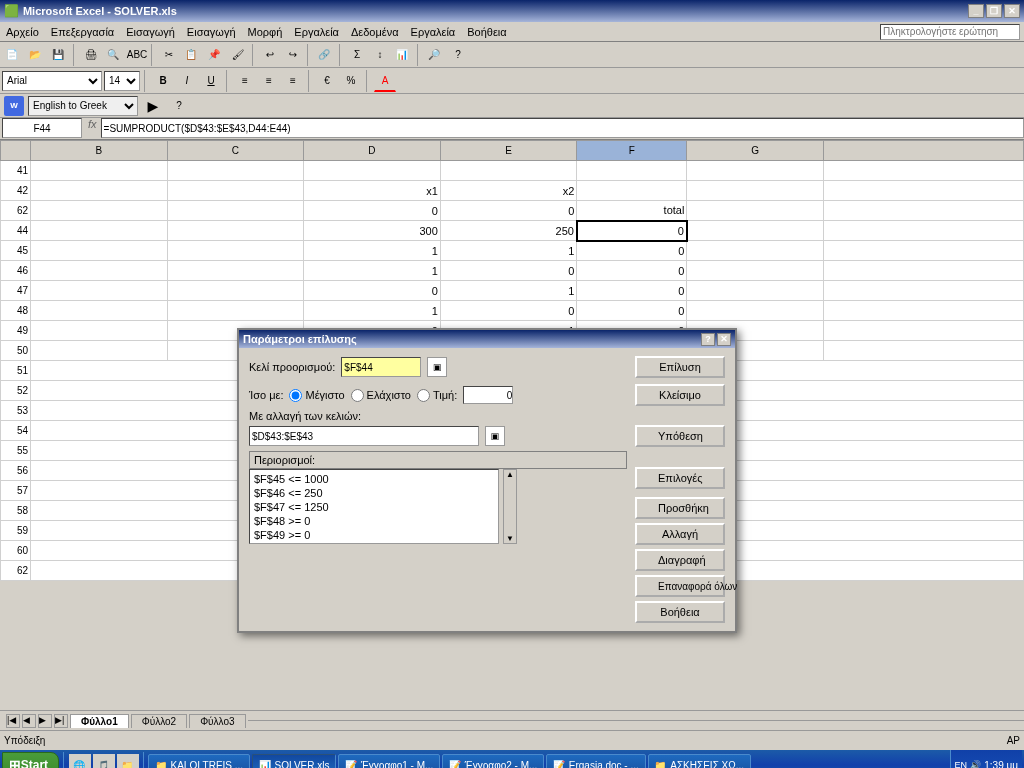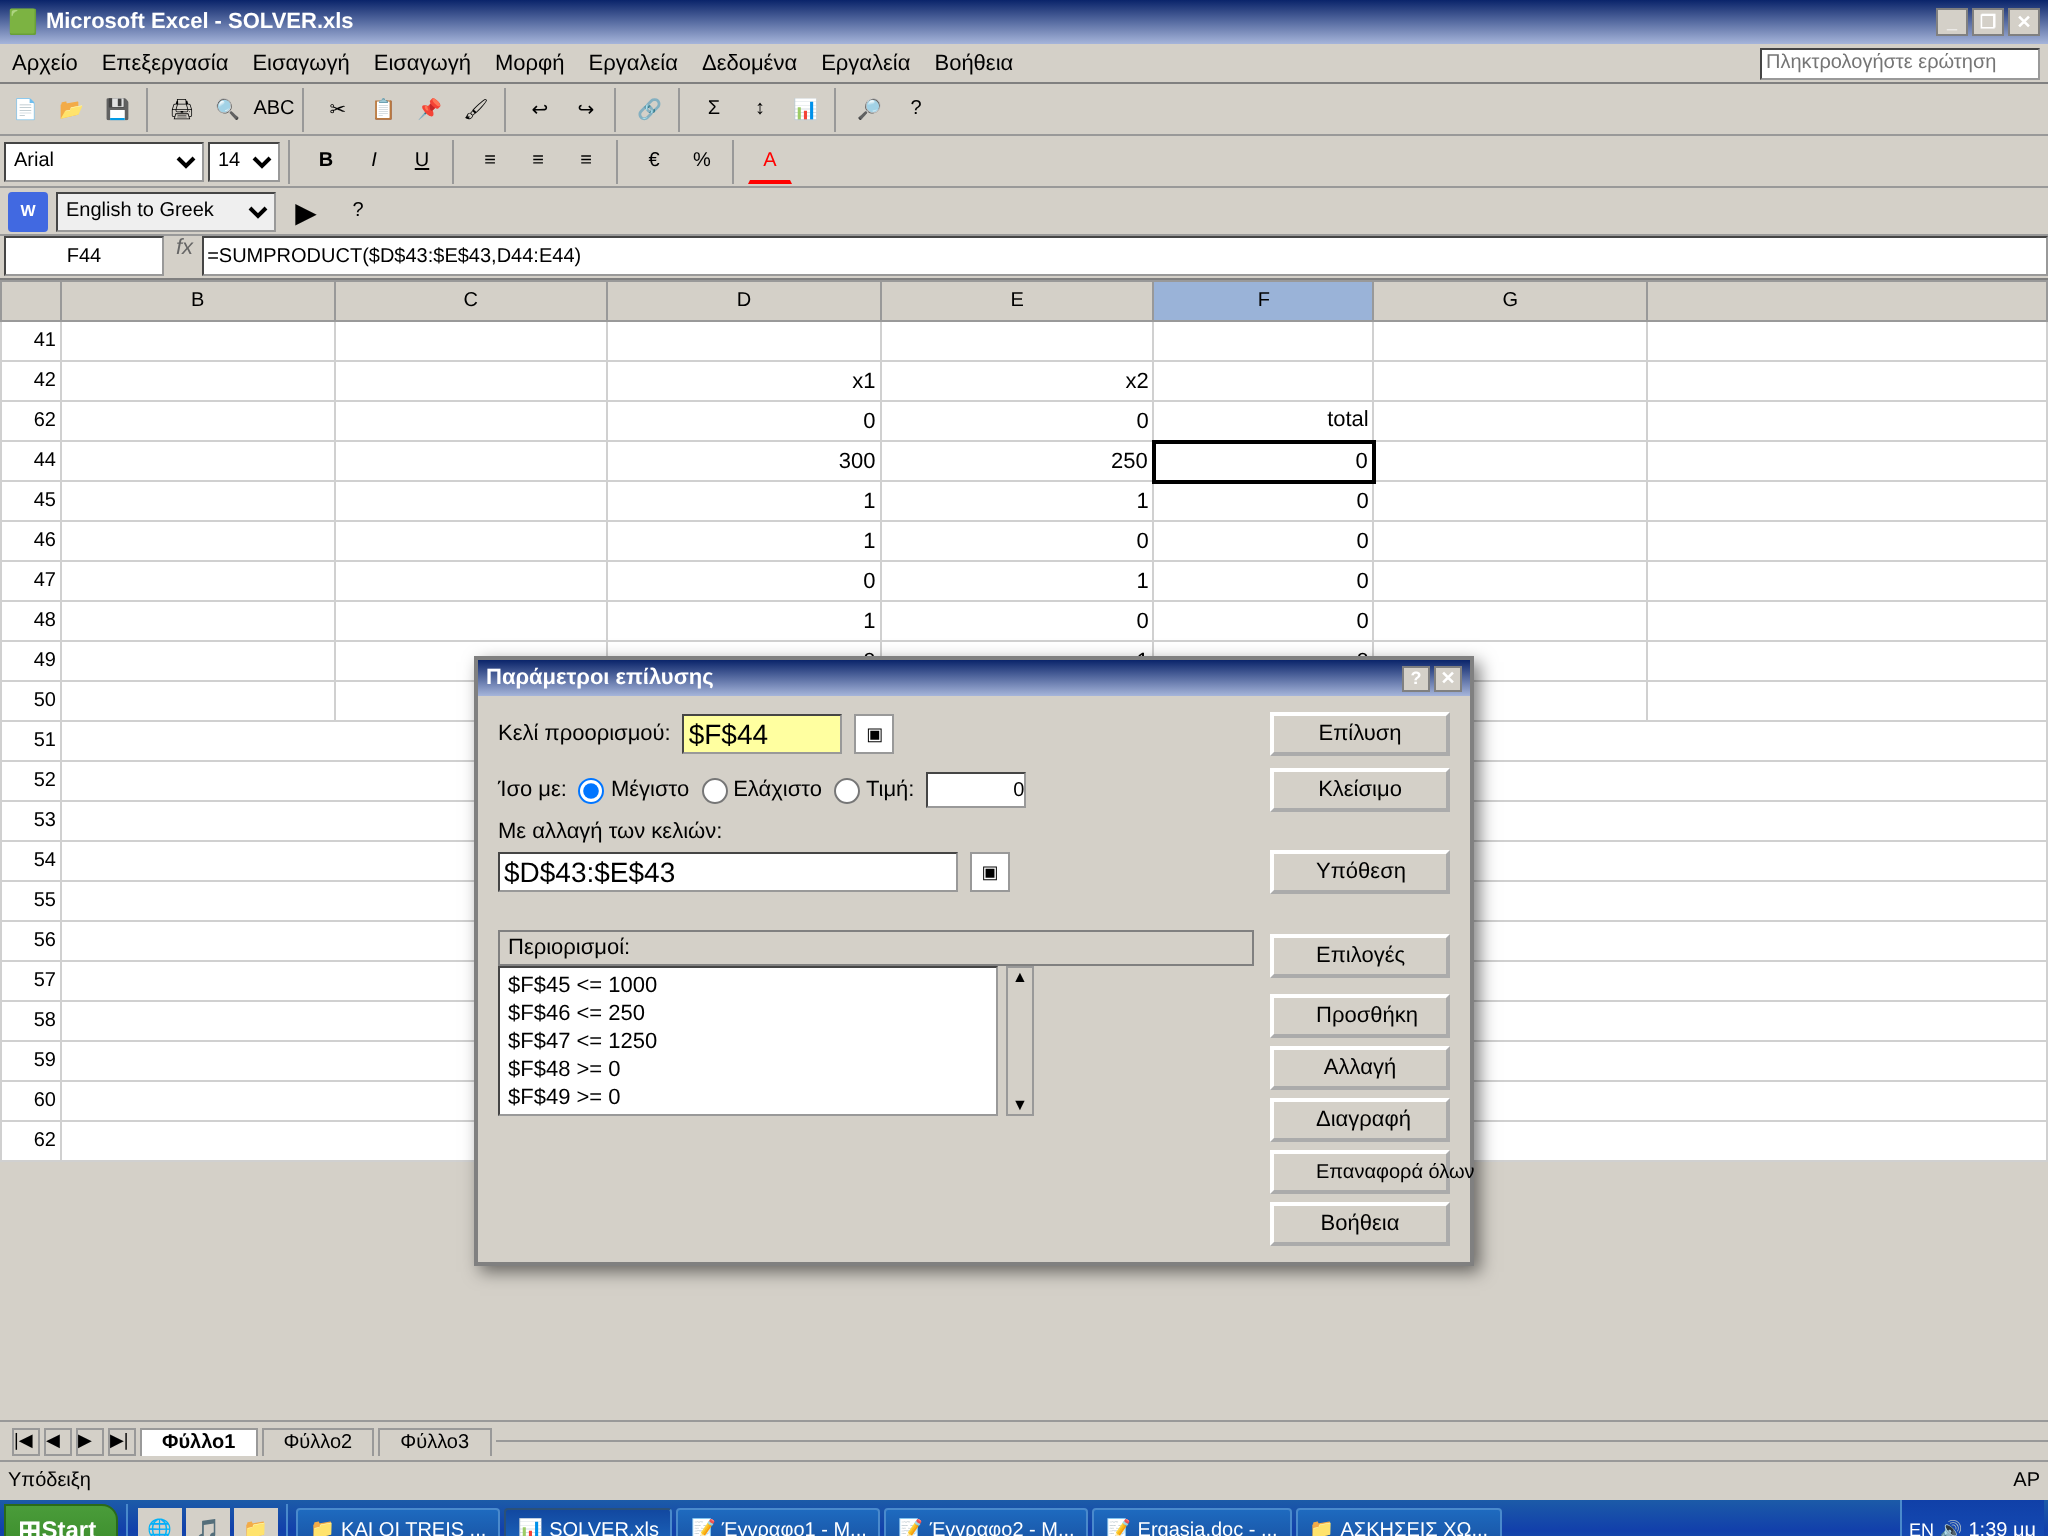--- a/index.html
+++ b/index.html
@@ -307,39 +307,39 @@
       display: flex; align-items: center; justify-content: center;
       cursor: pointer;
     }
     .modal-body { padding: 8px 10px; }
     .modal-row { display: flex; align-items: center; margin-bottom: 6px; gap: 6px; }
     .modal-label { font-size: 11px; white-space: nowrap; }
     .modal-input {
       height: 20px;
       border: 1px inset #999;
       background: #ffffa0;
-      font-size: 14px;
+      font-size: 10px;
       padding: 0 2px;
     }
     .modal-input-narrow { width: 80px; }
     .modal-btn {
       height: 22px;
       background: #d4d0c8;
       border: 2px outset #fff;
       font-size: 11px;
       padding: 0 21px;
       cursor: pointer;
       width: 90px;
       white-space: nowrap;
     }
     .radio-label { display: flex; align-items: center; gap: 3px; font-size: 11px; }
     .section-label {
       font-size: 11px;
       margin-bottom: 3px;
-      margin-top: 14px;
+      margin-top: 0;
     }
     .constraint-box {
       width: 250px;
       height: 75px;
       border: 1px inset #999;
       background: white;
       font-size: 11px;
       overflow-y: auto;
       padding: 2px;
     }

